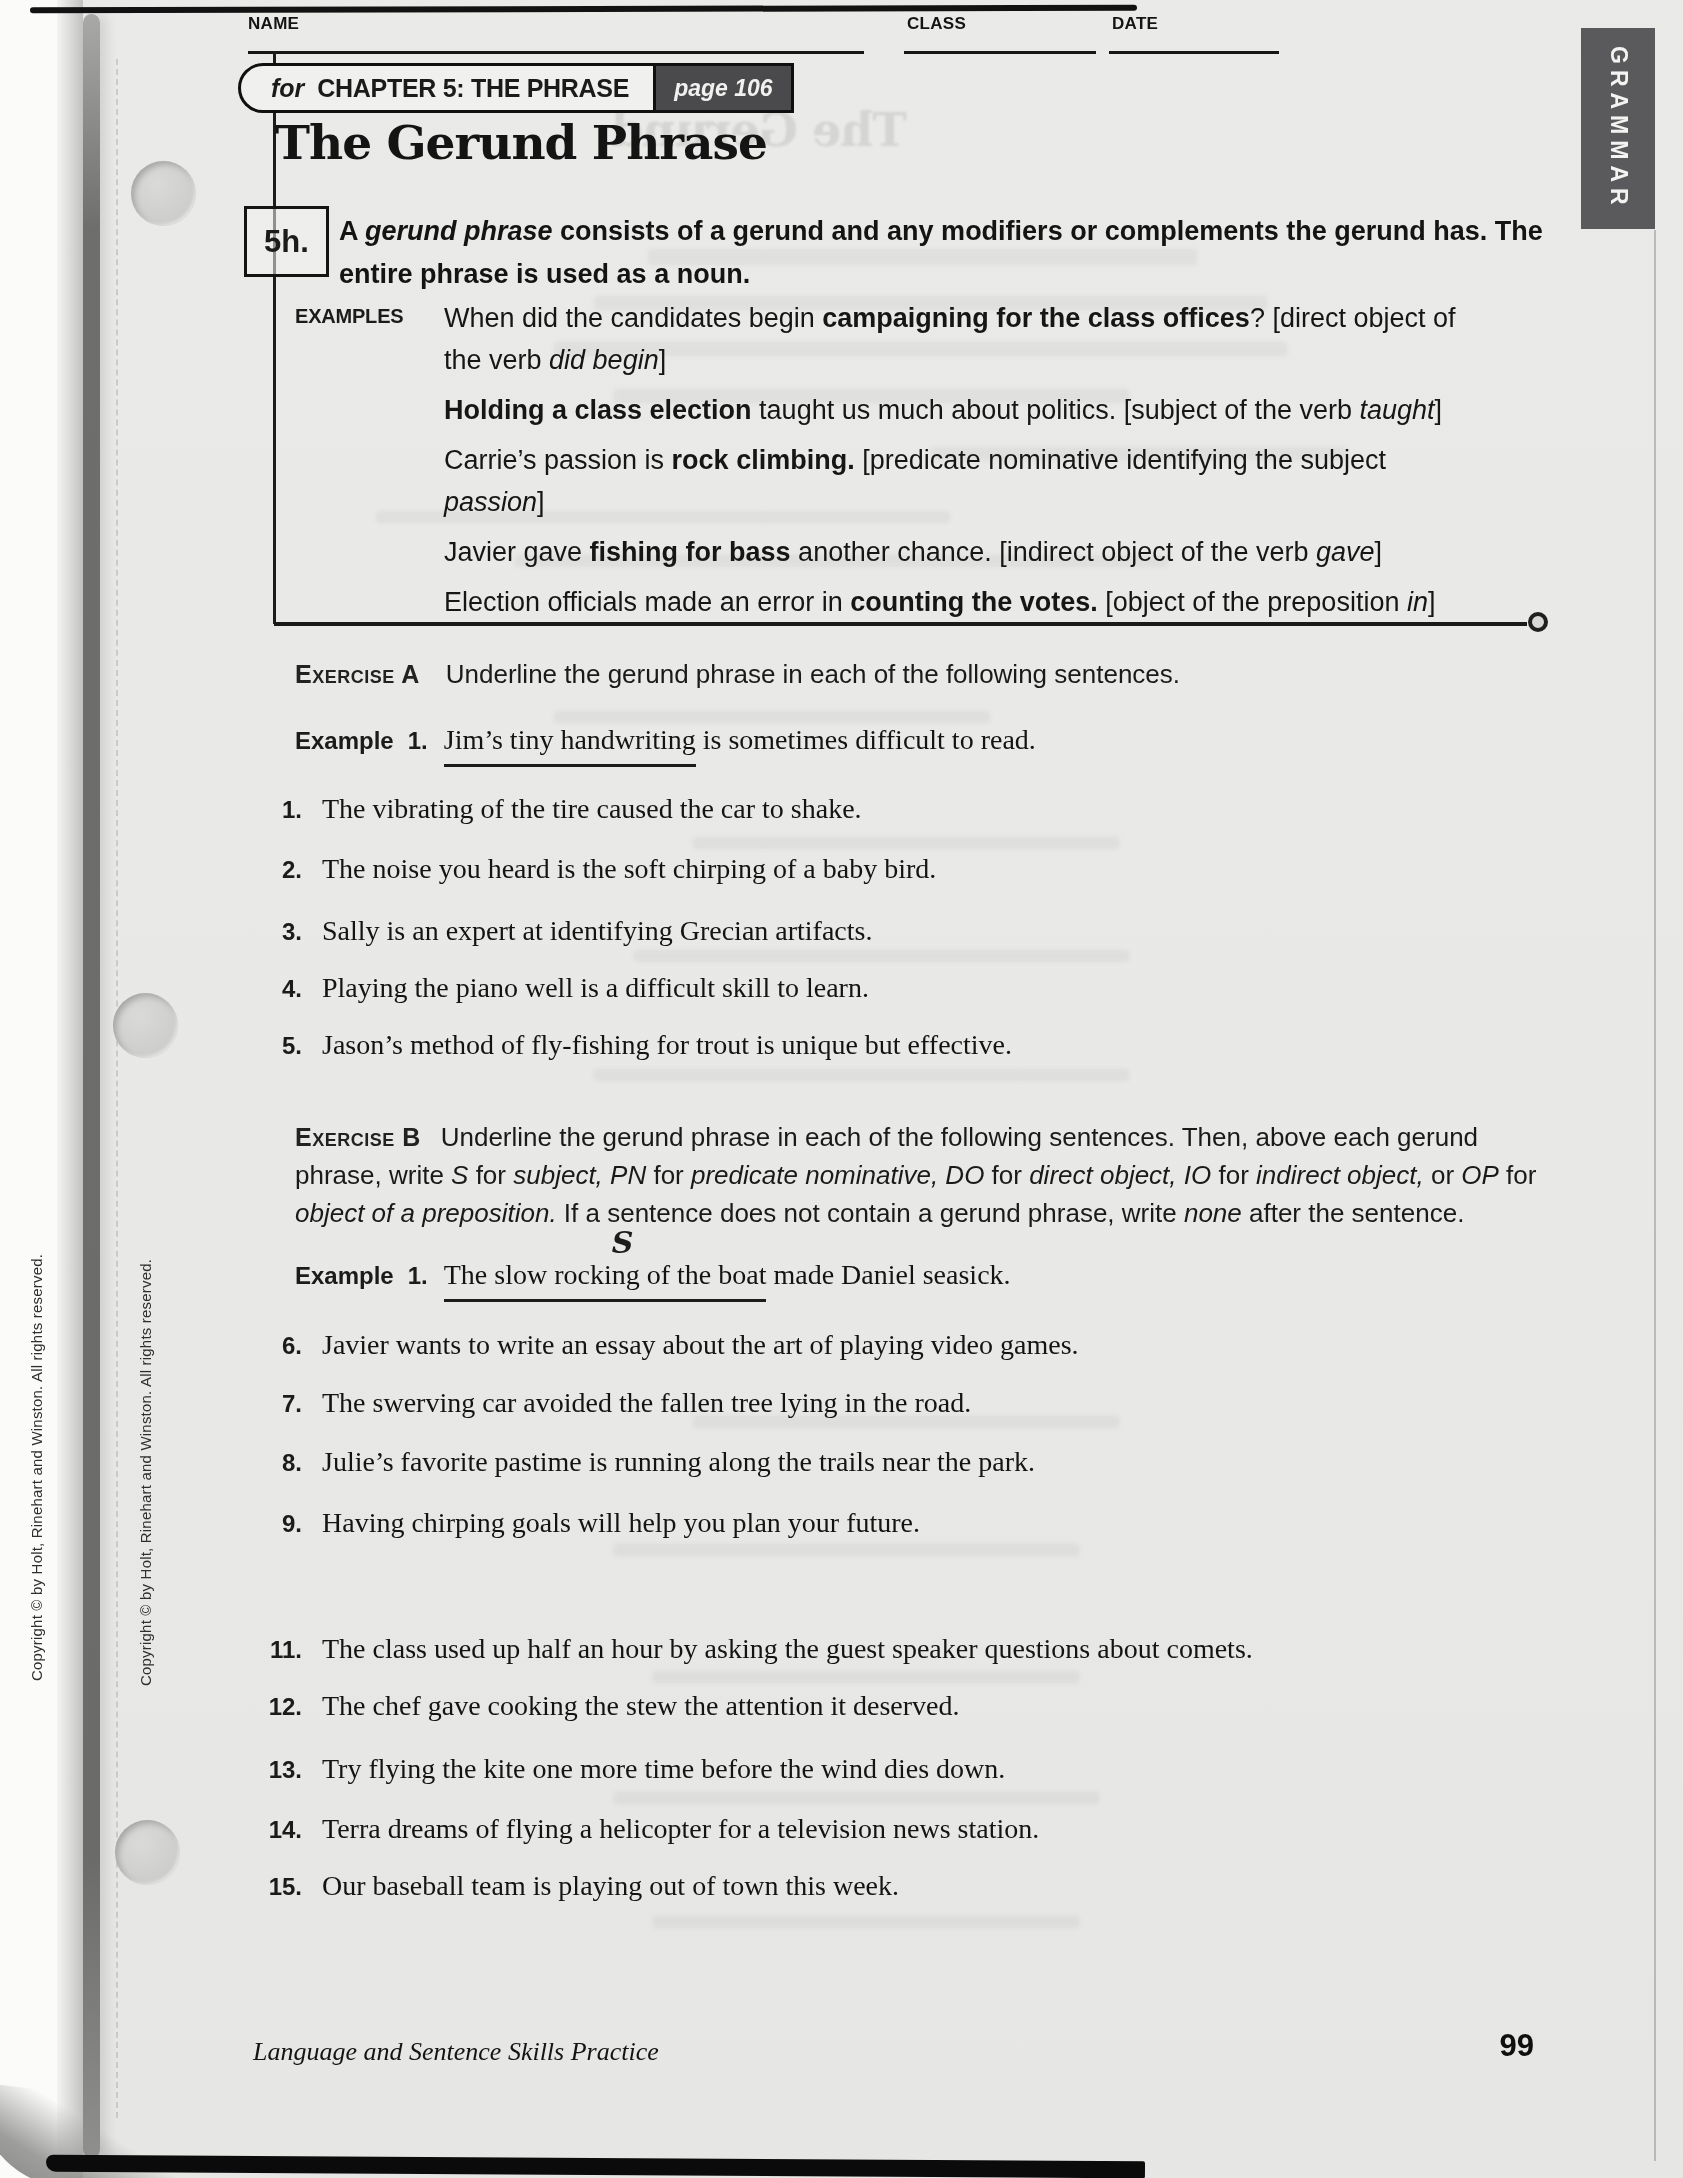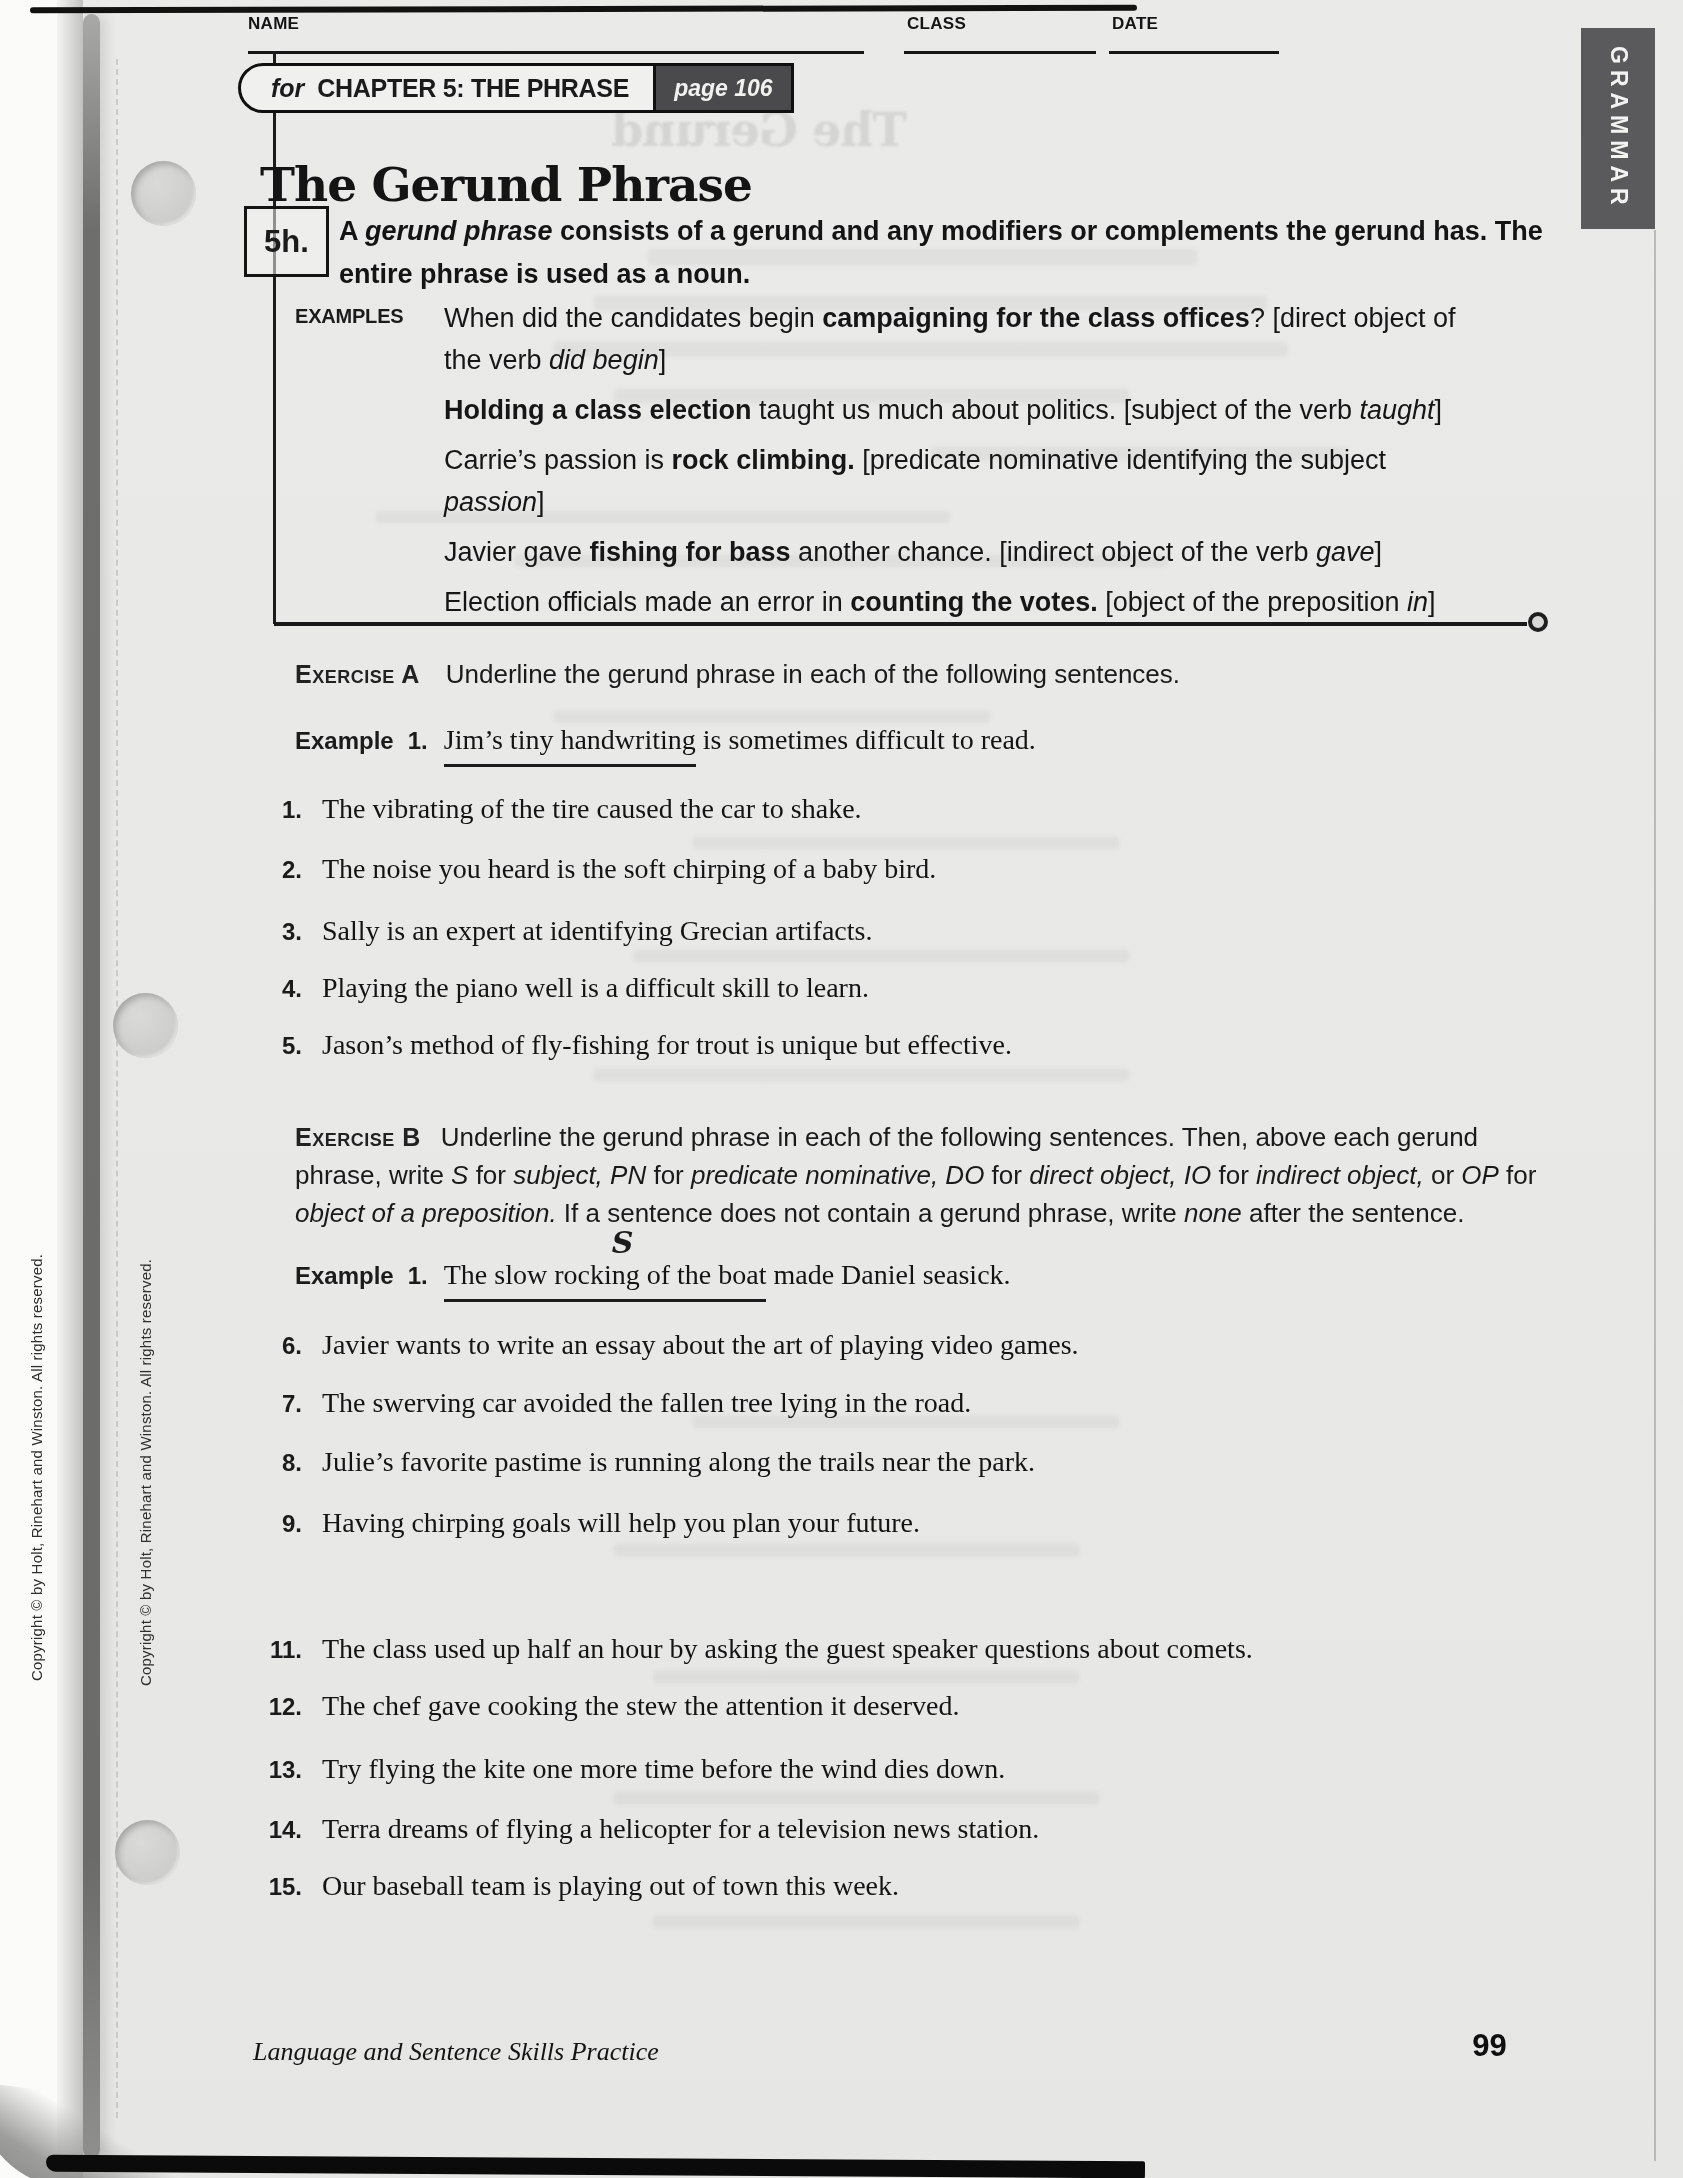--- a/index.html
+++ b/index.html
@@ -36,21 +36,21 @@
             writing-mode:vertical-rl;font:700 23px "Liberation Sans",sans-serif;
             letter-spacing:6px;color:#f3f3f1;}
   .chapter-pill{left:238px;top:63px;height:50px;display:flex;align-items:stretch;}
   .pill-white{border:3px solid #101010;border-radius:27px 0 0 27px;background:#f0f0ee;
               display:flex;align-items:center;gap:13px;padding:0 24px 0 30px;}
   .pill-for{font:italic 700 25px "Liberation Sans",sans-serif;}
   .pill-chapter{font:700 25px "Liberation Sans",sans-serif;letter-spacing:-0.3px;}
   .pill-badge{background:#4a4a4c;border:3px solid #101010;border-left:none;color:#f1f1ef;
               display:flex;align-items:center;padding:0 18px;
               font:italic 700 23px "Liberation Sans",sans-serif;}
-  .page-title{left:260px;top:115px;font:700 47px "DejaVu Serif",serif;letter-spacing:-1px;color:#141414;margin-top:42px;}
+  .page-title{left:275px;top:115px;font:700 47px "DejaVu Serif",serif;letter-spacing:-1px;color:#141414;}
   
   .rule-box{left:244px;top:206px;width:79px;height:65px;border:3.5px solid #141414;
             display:flex;align-items:center;justify-content:center;
             font:700 31px "Liberation Sans",sans-serif;background:rgba(240,240,238,.55);}
   .rule-text{left:339px;top:210px;font:600 27px "Liberation Sans",sans-serif;line-height:43px;color:#141414;}
   .rule-text div{white-space:nowrap;}
   
   .examples-label{left:295px;top:305px;font:700 20px "Liberation Sans",sans-serif;letter-spacing:-0.2px;}
   .examples-list{left:444px;top:297px;width:1074px;font:500 27px "Liberation Sans",sans-serif;color:#161616;}
   .example-item{margin-bottom:8px;}
@@ -75,21 +75,21 @@
   .sentence{font:400 28px "Liberation Serif",serif;color:#141414;margin-left:16px;}
   .sentence-wrap{position:relative;}
   .annotation{position:absolute;top:-34px;left:168px;
               font:italic 600 30px "DejaVu Serif",serif;color:#1c1c1c;}
   .item{position:absolute;left:228px;width:1267px;white-space:nowrap;}
   .item .num{display:inline-block;width:74px;text-align:right;
              font:700 24px "Liberation Sans",sans-serif;vertical-align:baseline;}
   .item .sentence{margin-left:20px;}
   
   .footer-title{left:253px;top:2037px;font:italic 26px "Liberation Serif",serif;color:#141414;}
-  .footer-page{left:1445px;top:2028px;width:89px;text-align:center;
+  .footer-page{left:1445px;top:2028px;width:89px;text-align:right;
                font:700 31px "Liberation Sans",sans-serif;color:#0f0f0f;}
   .copyright{position:absolute;transform:rotate(-90deg);transform-origin:0 0;
              font:400 15px "Liberation Sans",sans-serif;color:#2e2e2e;
              letter-spacing:0.2px;white-space:nowrap;}
 </style>
 </head>
 <body>
 
 <div id="canvas">
 

